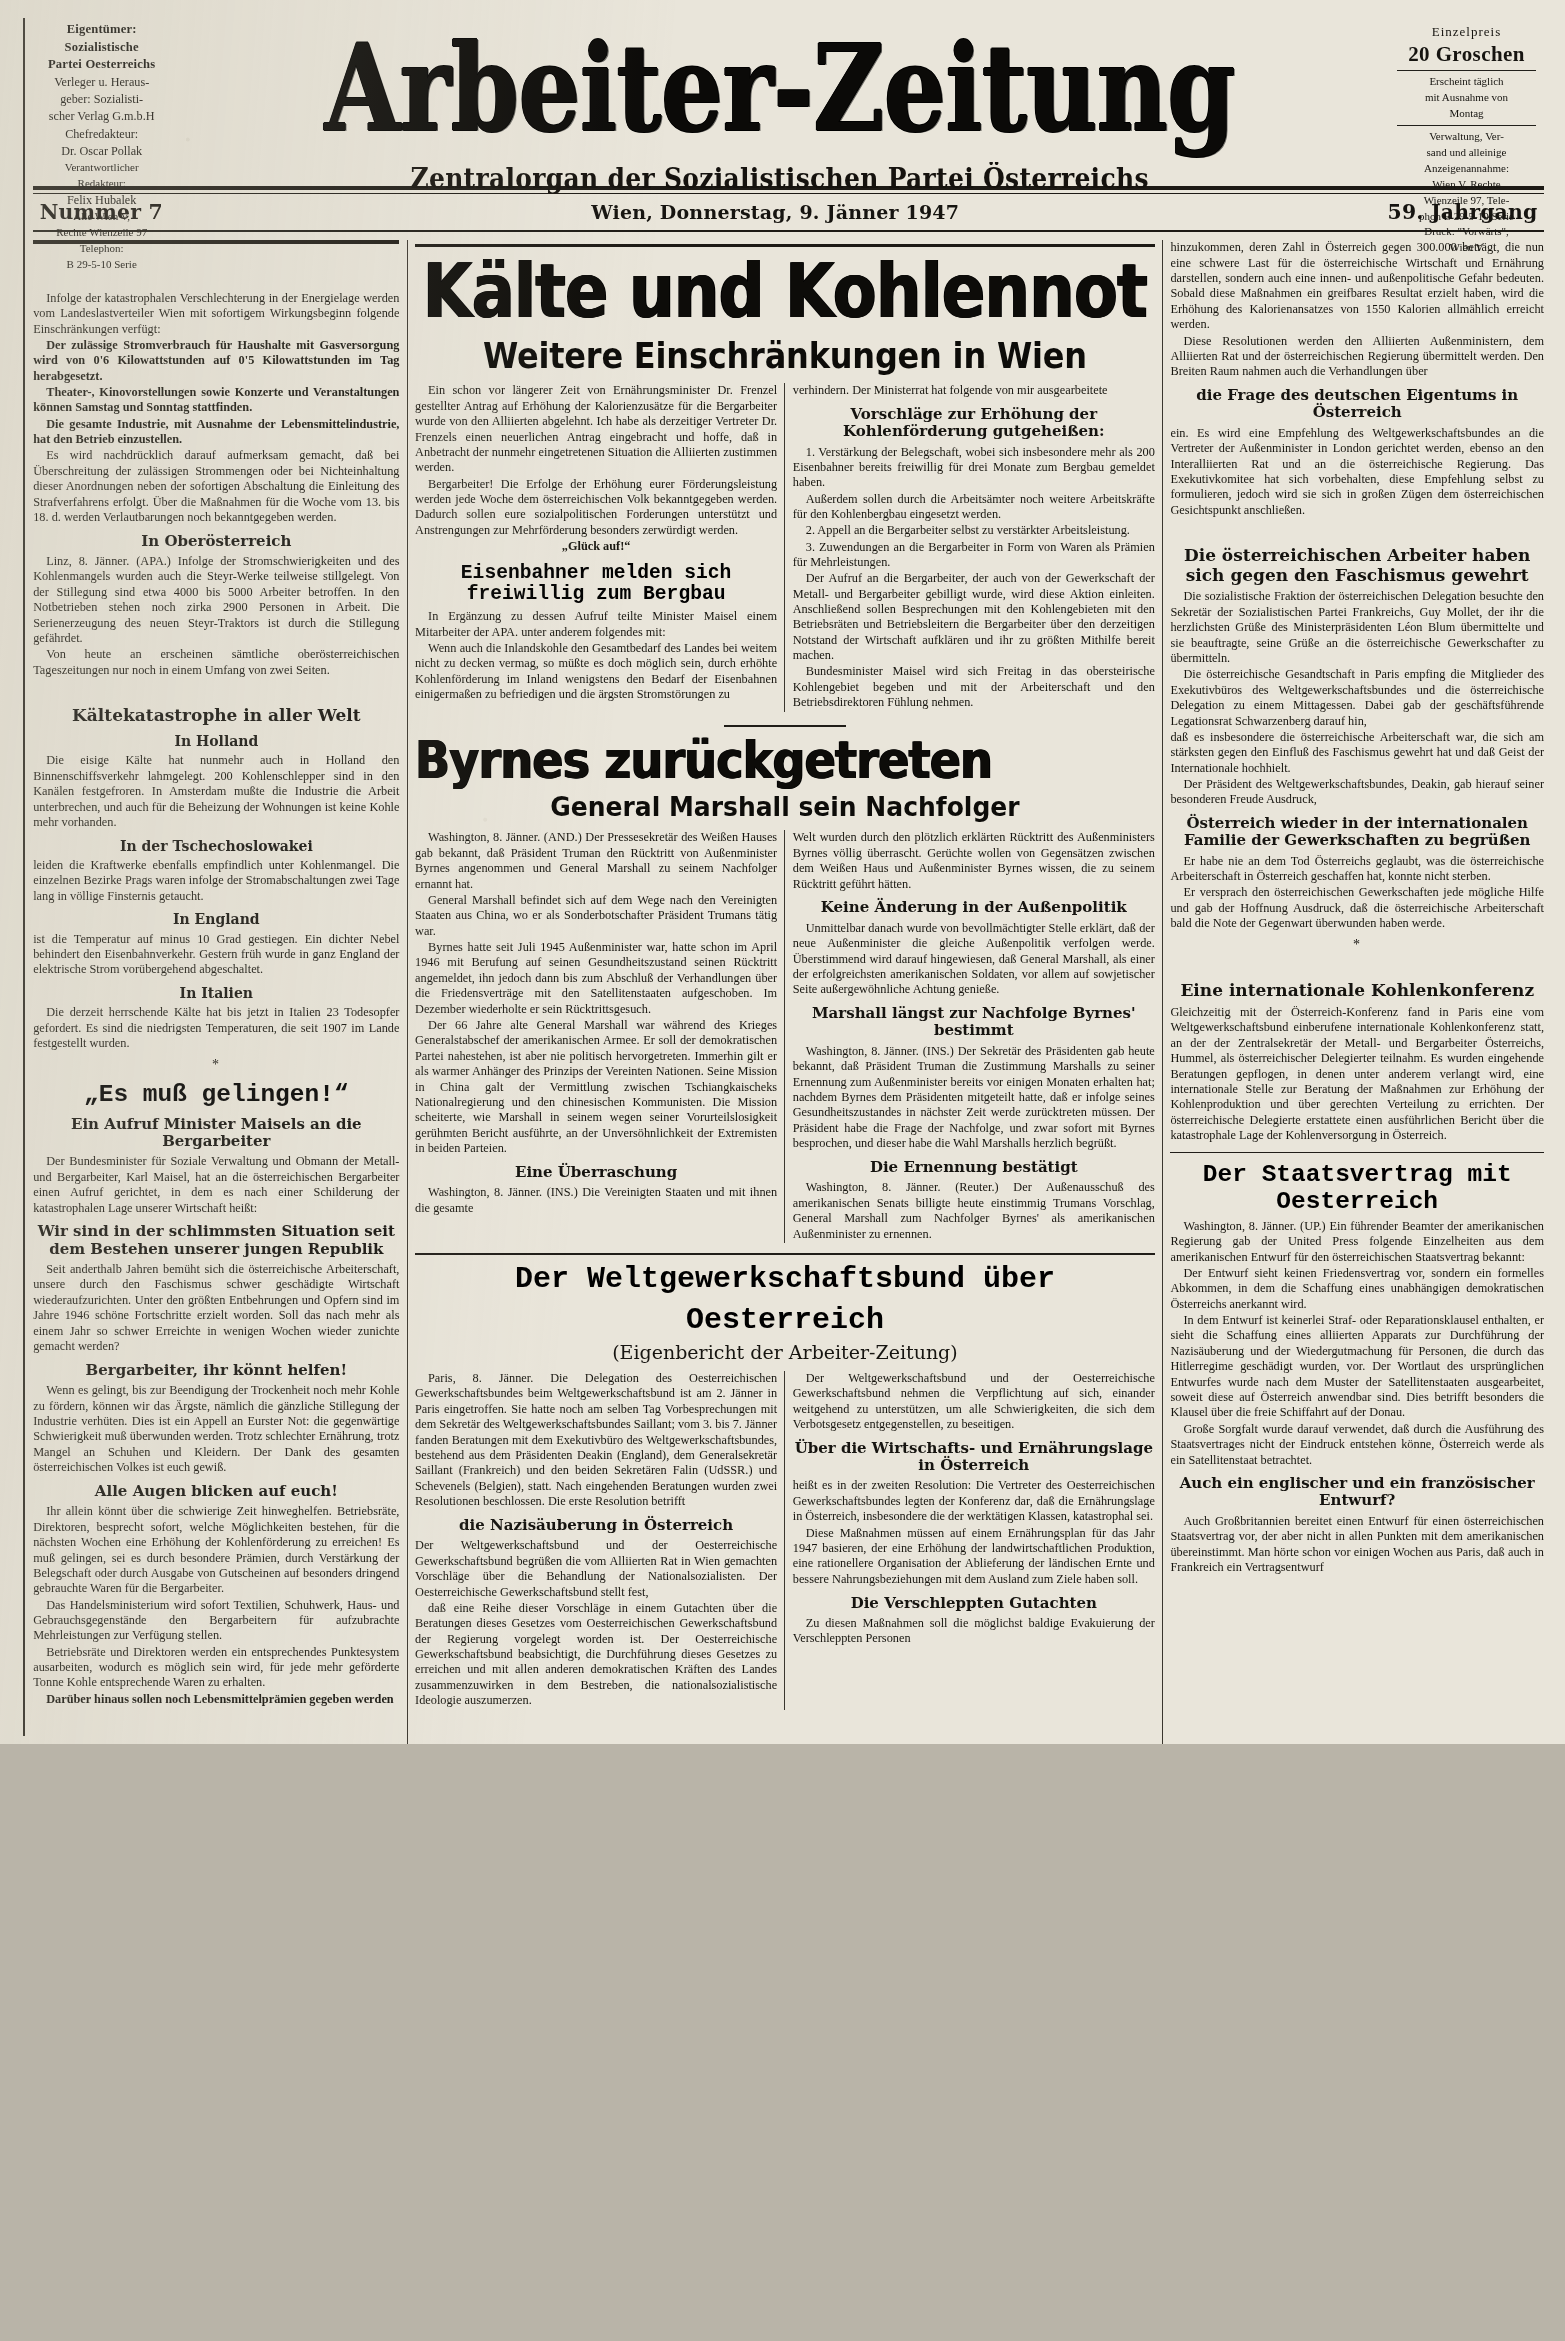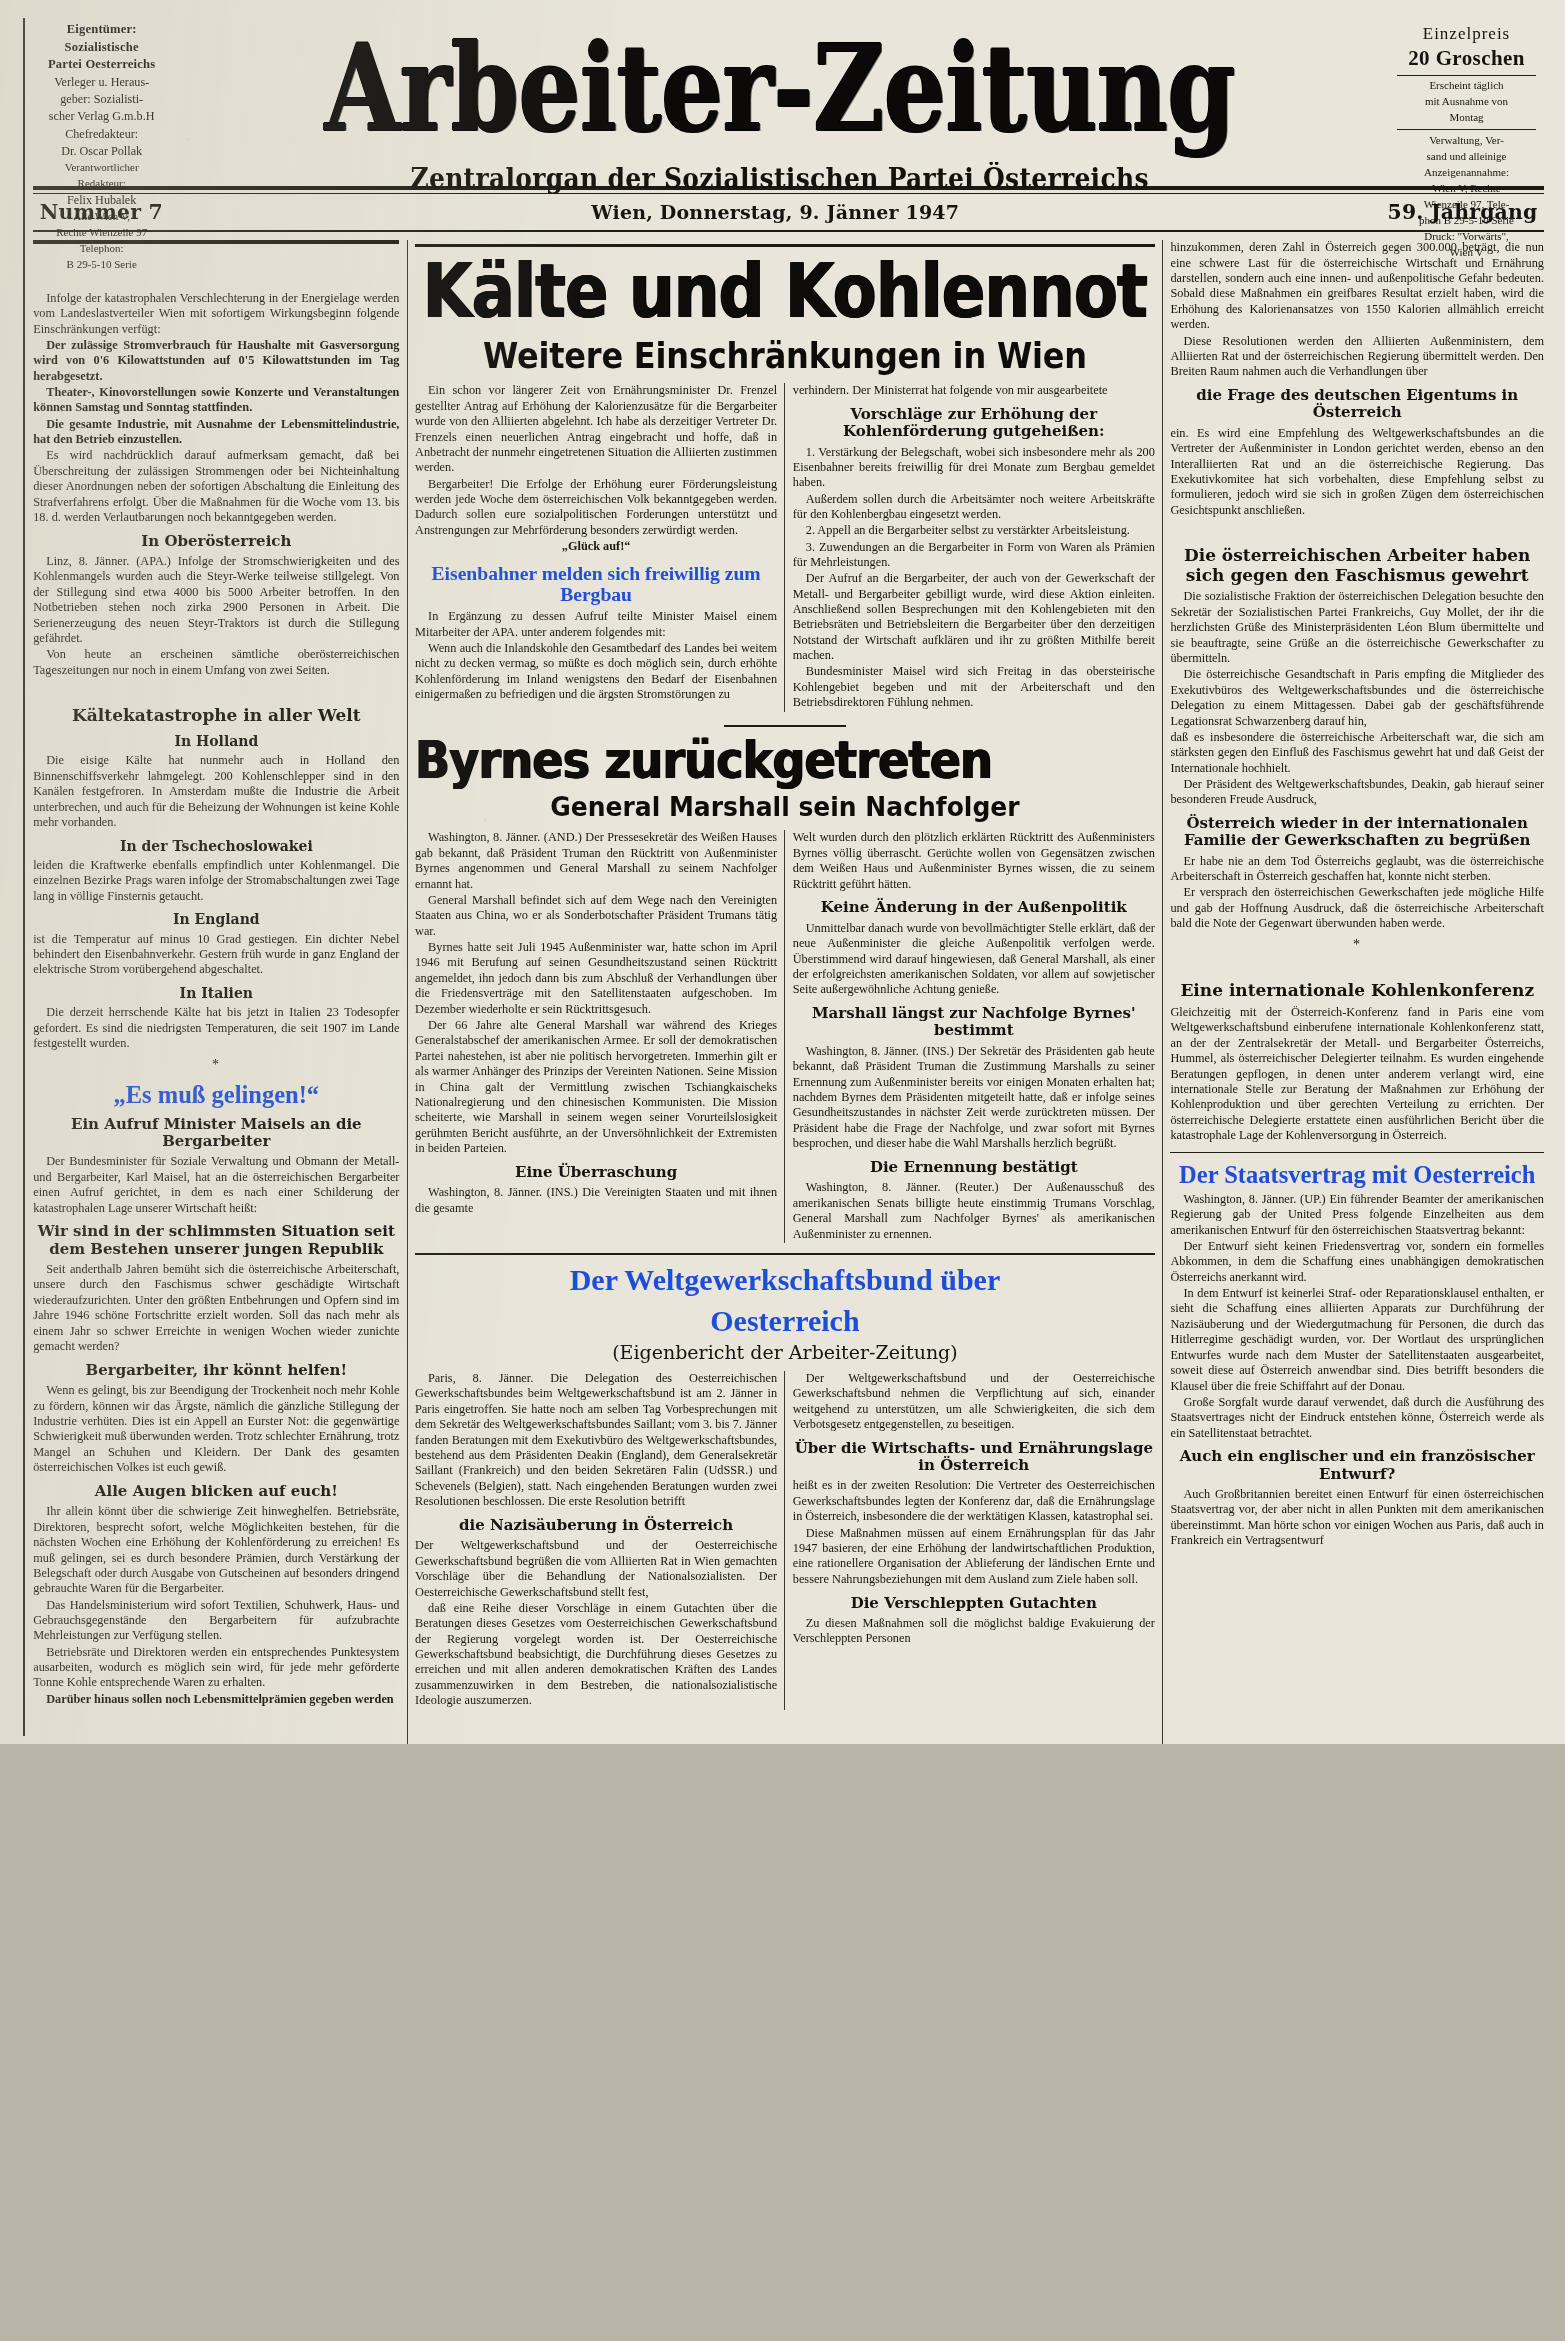--- a/index.html
+++ b/index.html
@@ -55,21 +55,21 @@
   }
   .mast-side.right{width:155px;flex:0 0 155px;padding-top:6.5px;}
   .mast-side p{margin:0 0 4.1px 0;}
   .imp-b{font-weight:bold;font-size:12.6px;letter-spacing:0.2px;}
   .imp-n{font-size:12.2px;}
   .imp-s{font-size:11px;}
   .mast-rule{
     border:0;border-top:1.6px solid #22201b;
     margin:4.9px 8.2px 4.9px 8.2px;
   }
-  .price-lead{font-size:17px;letter-spacing:1px;}
+  .price-lead{font-size:13px;letter-spacing:1px;}
   .price-big{font-size:21px;font-weight:bold;letter-spacing:0.4px;margin-top:0.8px;}
   .mast-center{
     flex:1 1 auto;
     text-align:center;
     padding:0 6.5px;
   }
   .nameplate{
     font-family:"DejaVu Serif", serif;
     font-weight:bold;
     font-size:98px;
@@ -206,27 +206,27 @@
   .hl-mid2{
     font-family:"DejaVu Sans", sans-serif;
     font-weight:bold;
     font-size:25px;
     line-height:1.06;
     transform:scaleY(1.08);
     margin:1.6px 0 9.8px 0;
     color:#0d0c09;
   }
   .hl-serif{
-    font-family:Liberation Serif, serif;
+    font-family:Liberation Mono, monospace;
     font-weight:bold;
     font-size:30px;
     line-height:1.1;
     text-align:center;
     margin:8.2px 0 3.3px 0;
-    color:#1d4ed8;
+    color:#000000;
   }
   .hl-serif.small{font-size:24.5px;}
   .hl-serif.tiny{font-size:19.6px;}
   .hl-ital{
     font-family:"DejaVu Serif", serif;
     font-size:19px;
     text-align:center;
     margin:1.6px 0 8.2px 0;
   }
   .rule-hd{

